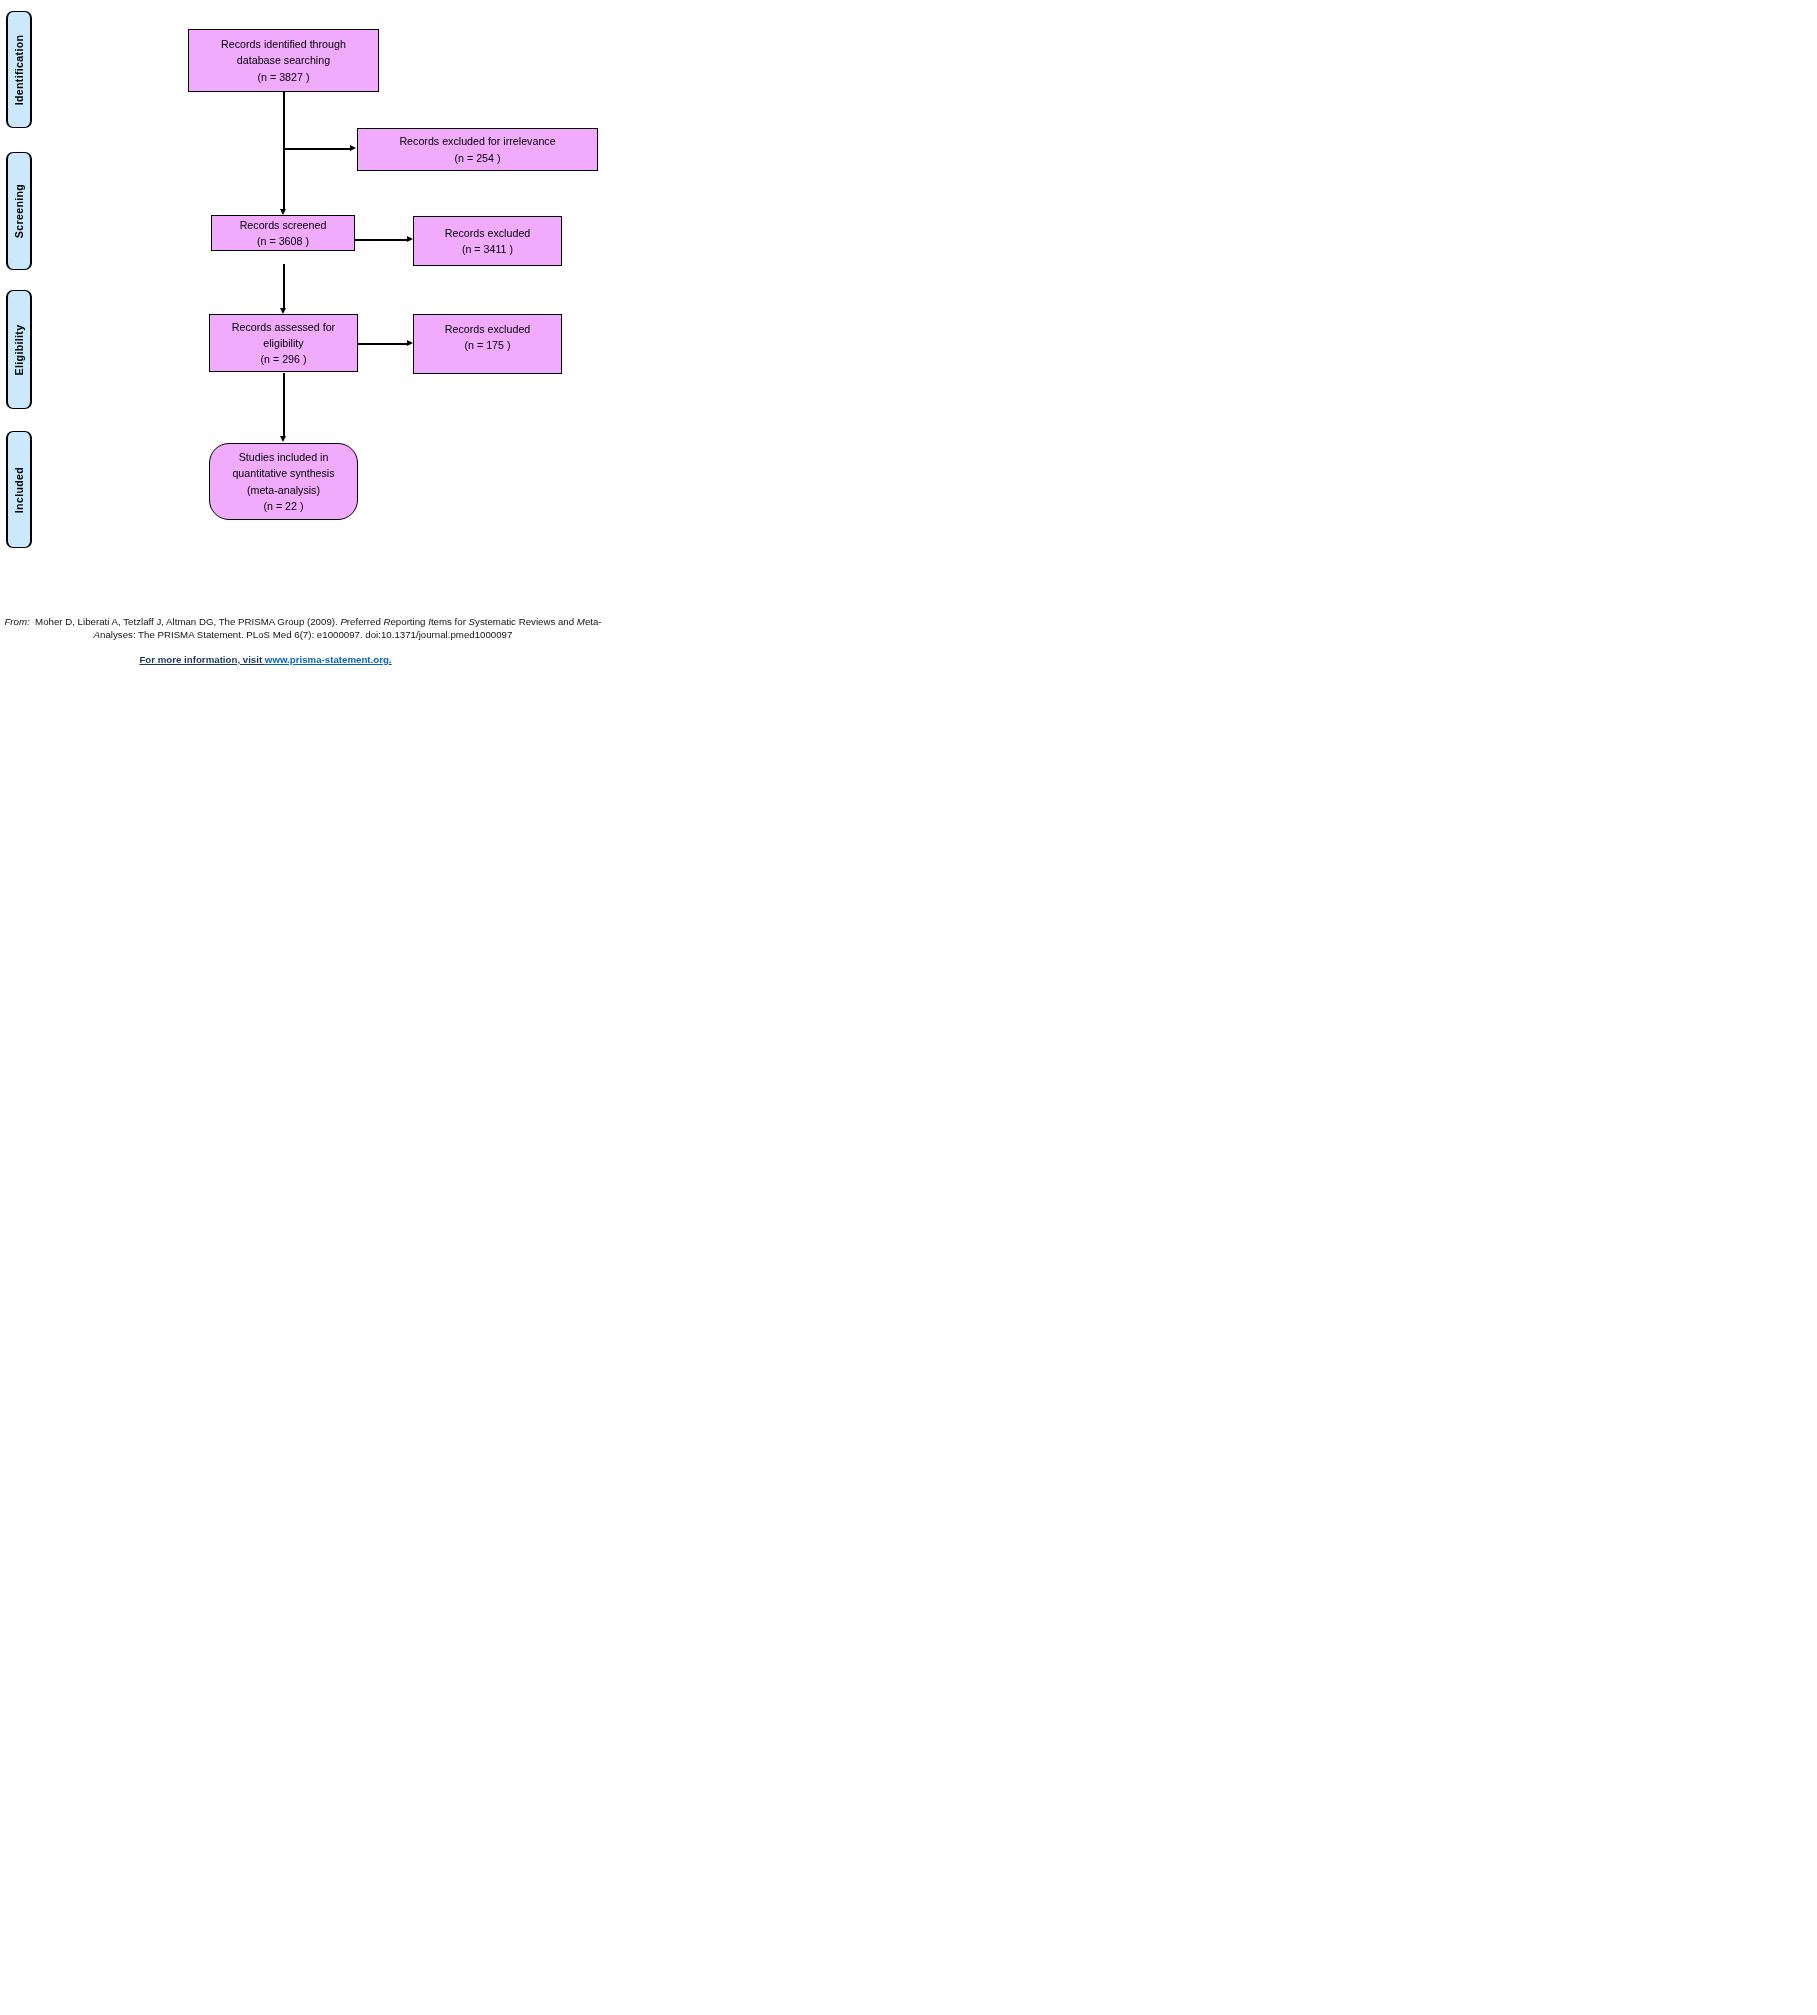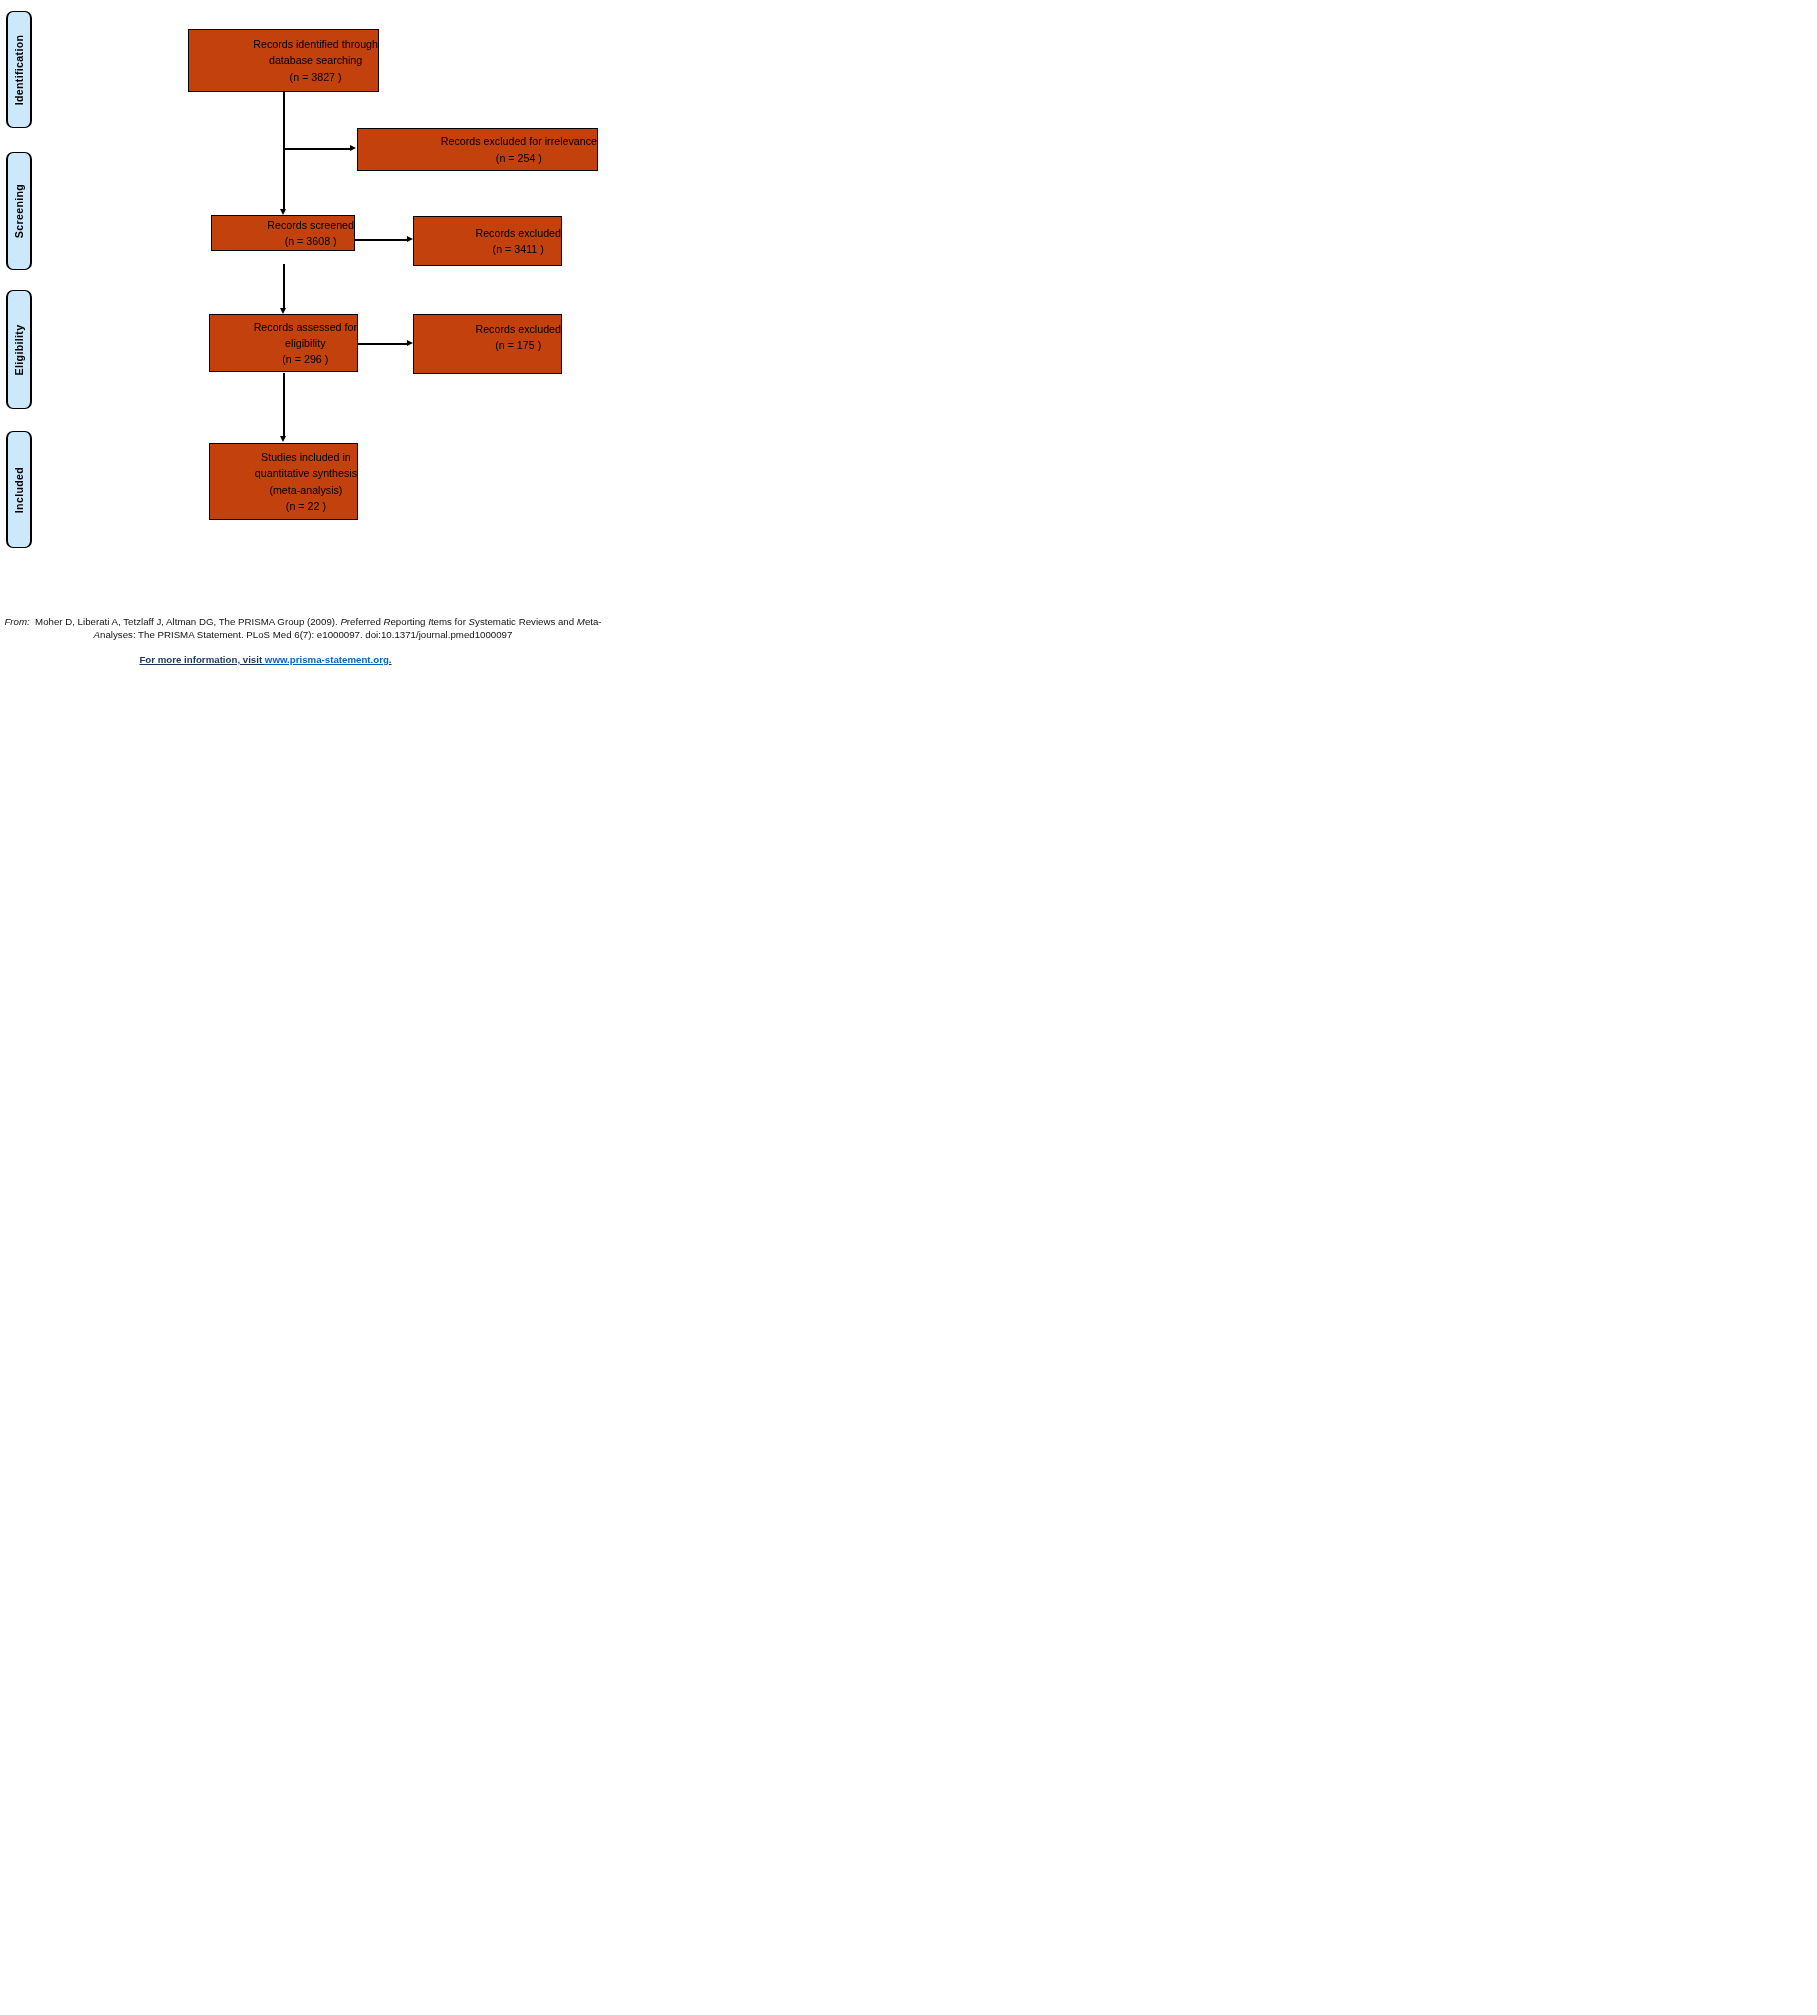--- a/index.html
+++ b/index.html
@@ -36,42 +36,42 @@
     letter-spacing: 0.3px;
   }
   .stage-identification { top: 11.2px;  height: 117px; }
   .stage-screening      { top: 152px; height: 118px; }
   .stage-eligibility    { top: 290px; height: 119px; }
   .stage-included       { top: 431px; height: 117px; }
 
   
   .node {
     position: absolute;
-    background: #c2410c;
+    background: #f0abfc;
     border: 1.3px solid #000;
     box-sizing: border-box;
     display: flex;
     align-items: center;
-    justify-content: flex-end;
+    justify-content: center;
     text-align: center;
   }
   .node-text {
     white-space: pre-line;
     font-size: 10.7px;
     line-height: 1.5;
   }
   .node-identified { left: 188px; top: 29px;  width: 191px; height: 63px; }
   .node-excl-irrel { left: 357px; top: 128px; width: 241px; height: 43px; }
   .node-screened   { left: 211px; top: 215px; width: 144px; height: 36px;  }
   .node-excl-scr   { left: 413px; top: 216px; width: 149px; height: 50px;  }
   .node-assessed   { left: 209px; top: 314px; width: 149px; height: 58px; }
   .node-excl-elig  { left: 413px; top: 314px; width: 149px; height: 60px;
                      align-items: flex-start; }
   .node-excl-elig .node-text { padding-top: 6.1px; }
-  .node-included   { left: 209px; top: 443px; width: 149px; height: 77px; }
+  .node-included   { left: 209px; top: 443px; width: 149px; height: 77px; border-radius: 20px; }
 
   
   .line { position: absolute; background: #000; }
   .vline { width: 1.5px; }
   .hline { height: 1.5px; }
   .v1 { left: 283px; top: 92px; height: 117px; }
   .hbranch { left: 283px; top: 148px; width: 68px; }
   .h1 { left: 355px; top: 239px; width: 52px; }
   .v2 { left: 283px; top: 264px; height: 44px; }
   .h2 { left: 357px; top: 343px; width: 50px; }

